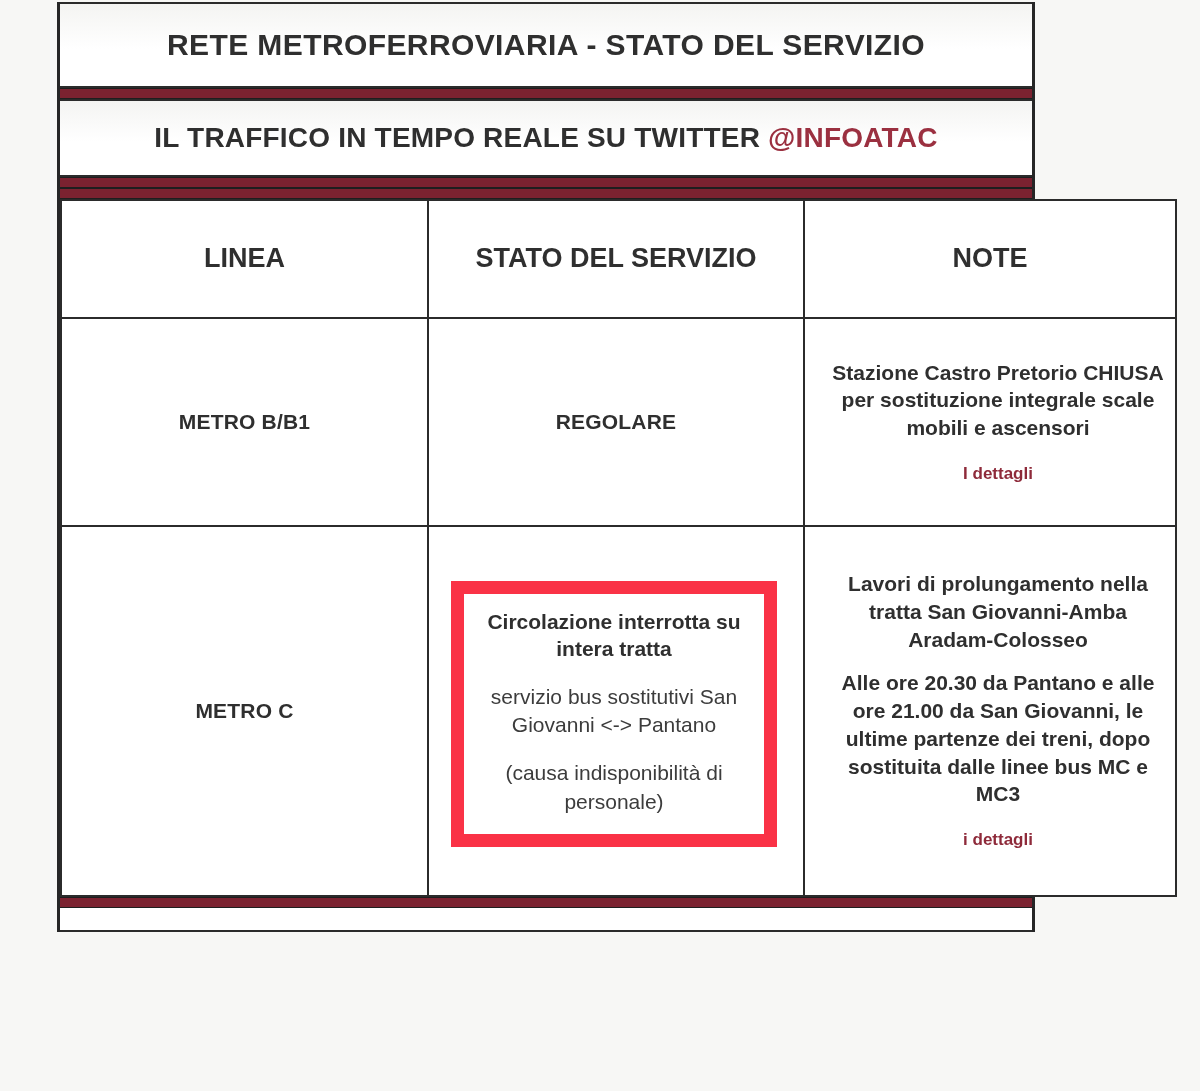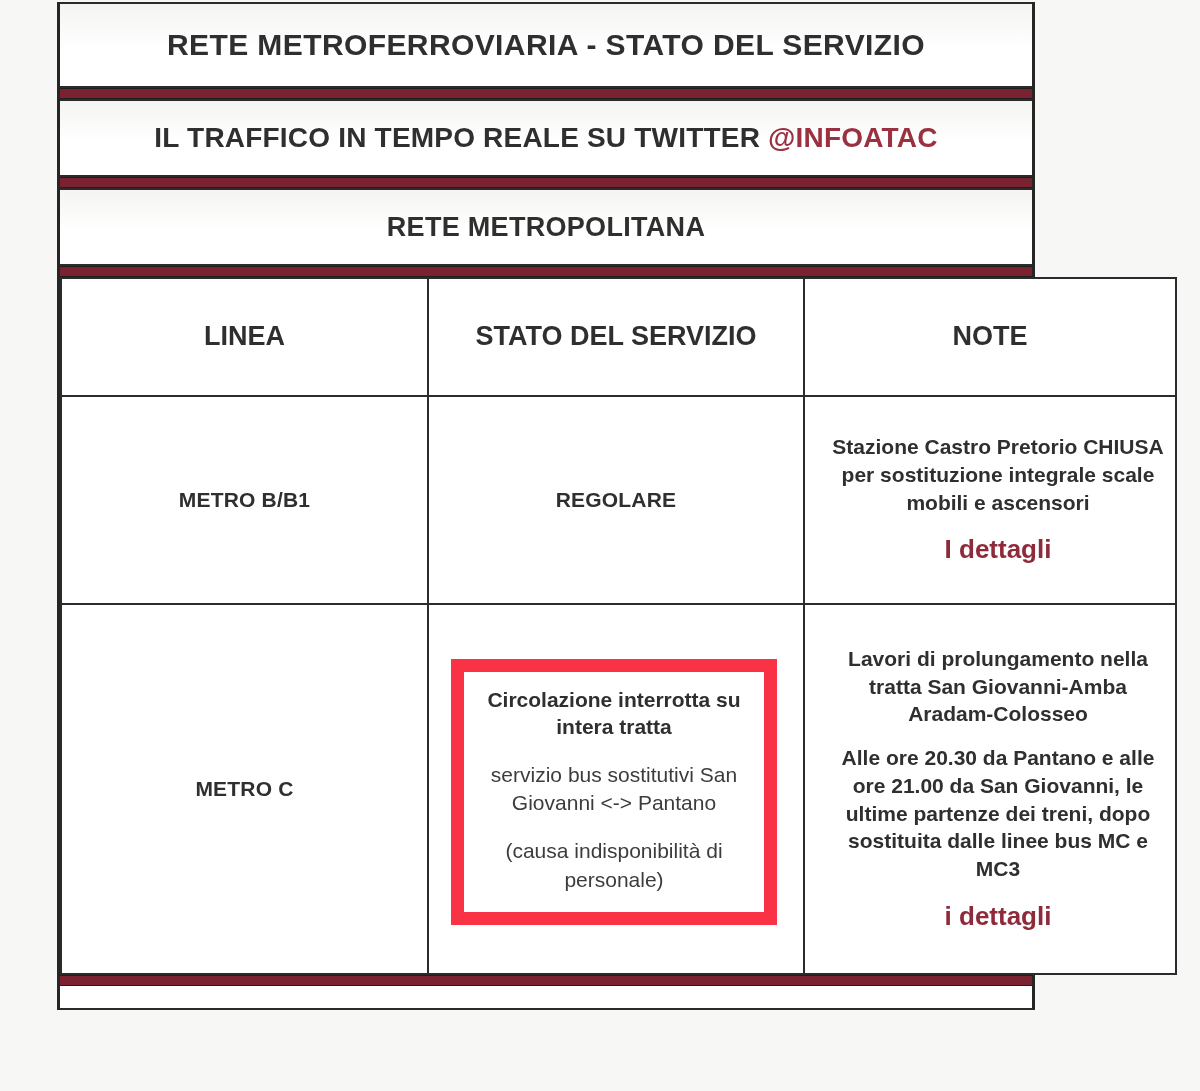--- a/index.html
+++ b/index.html
@@ -128,21 +128,21 @@
     color: #2f2f2f;
     line-height: 1.32;
     padding: 14px 12px;
   }
   .note p { margin: 0 0 16px 16px; }
   .note p:last-child { margin-bottom: 0; }
 
   .details-link {
     color: #8e2a3a;
     font-weight: bold;
-    font-size: 26px;
+    font-size: 17px;
     text-decoration: none;
     cursor: pointer;
   }
 
   tr.row-a  td { height: 78px; }
   tr.row-b  td { height: 208px; }
   tr.row-c  td { height: 370px; }
 
   
   td.state-c { padding: 0; }
@@ -196,23 +196,20 @@
     </div>
 
     <div class="sep"></div>
 
     <div class="banner banner-twitter">
       <span class="txt"><span>IL TRAFFICO IN TEMPO REALE SU TWITTER </span><span class="handle">@INFOATAC</span></span>
     </div>
 
     <div class="sep"></div>
 
-    <div class="banner banner-network">
-      <span class="txt">RETE METROPOLITANA</span>
-    </div>
 
     <div class="sep"></div>
 
     <table class="grid">
       <colgroup>
         <col class="c-linea">
         <col class="c-stato">
         <col class="c-note">
       </colgroup>
       <thead>

